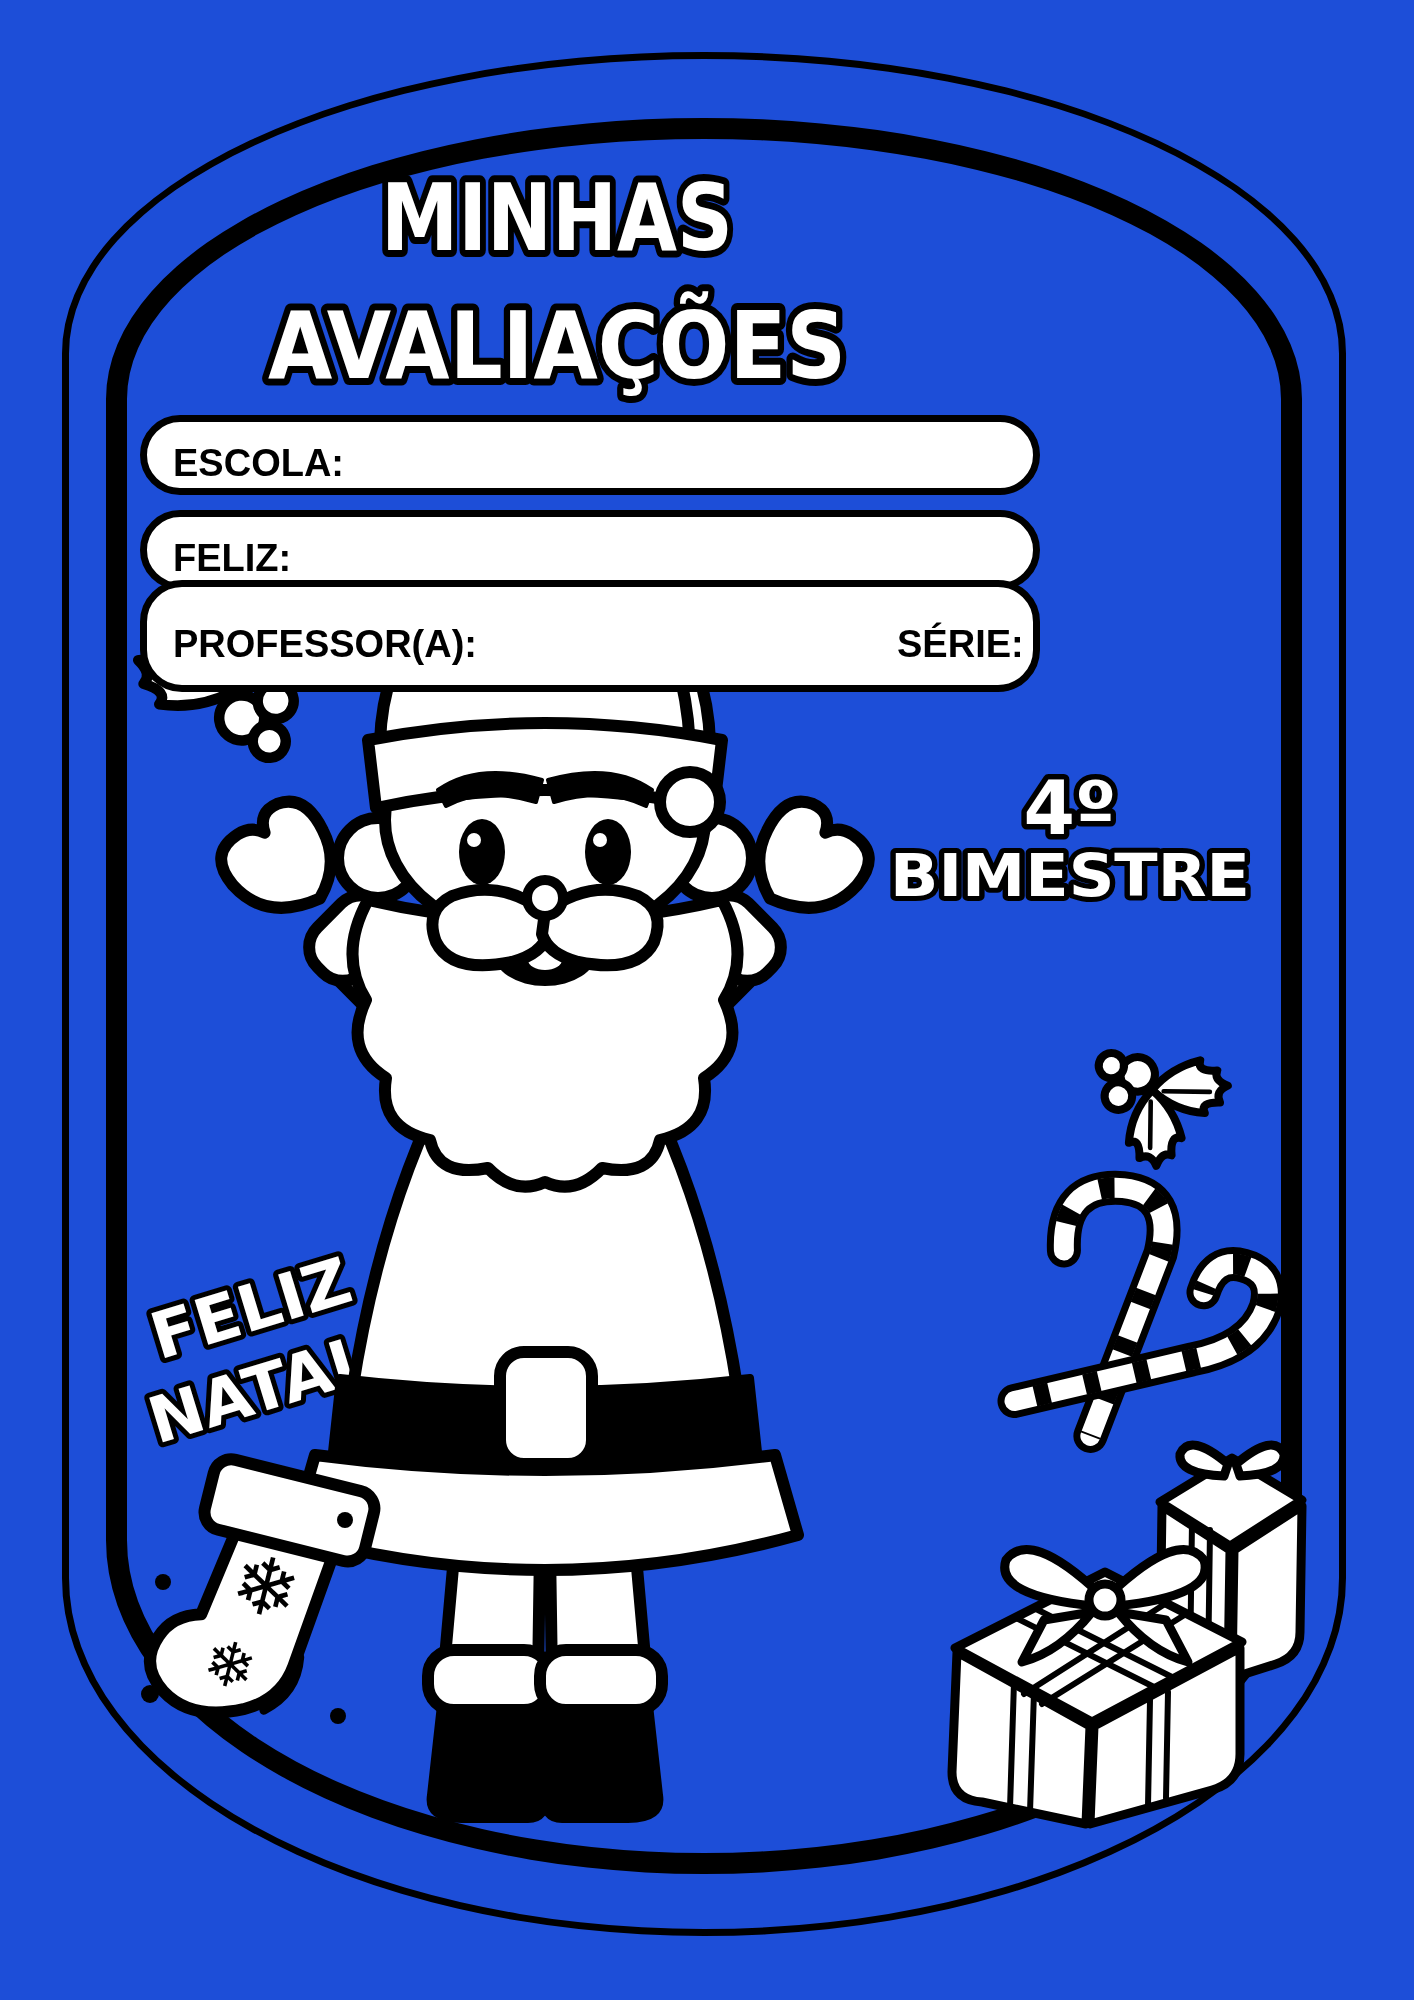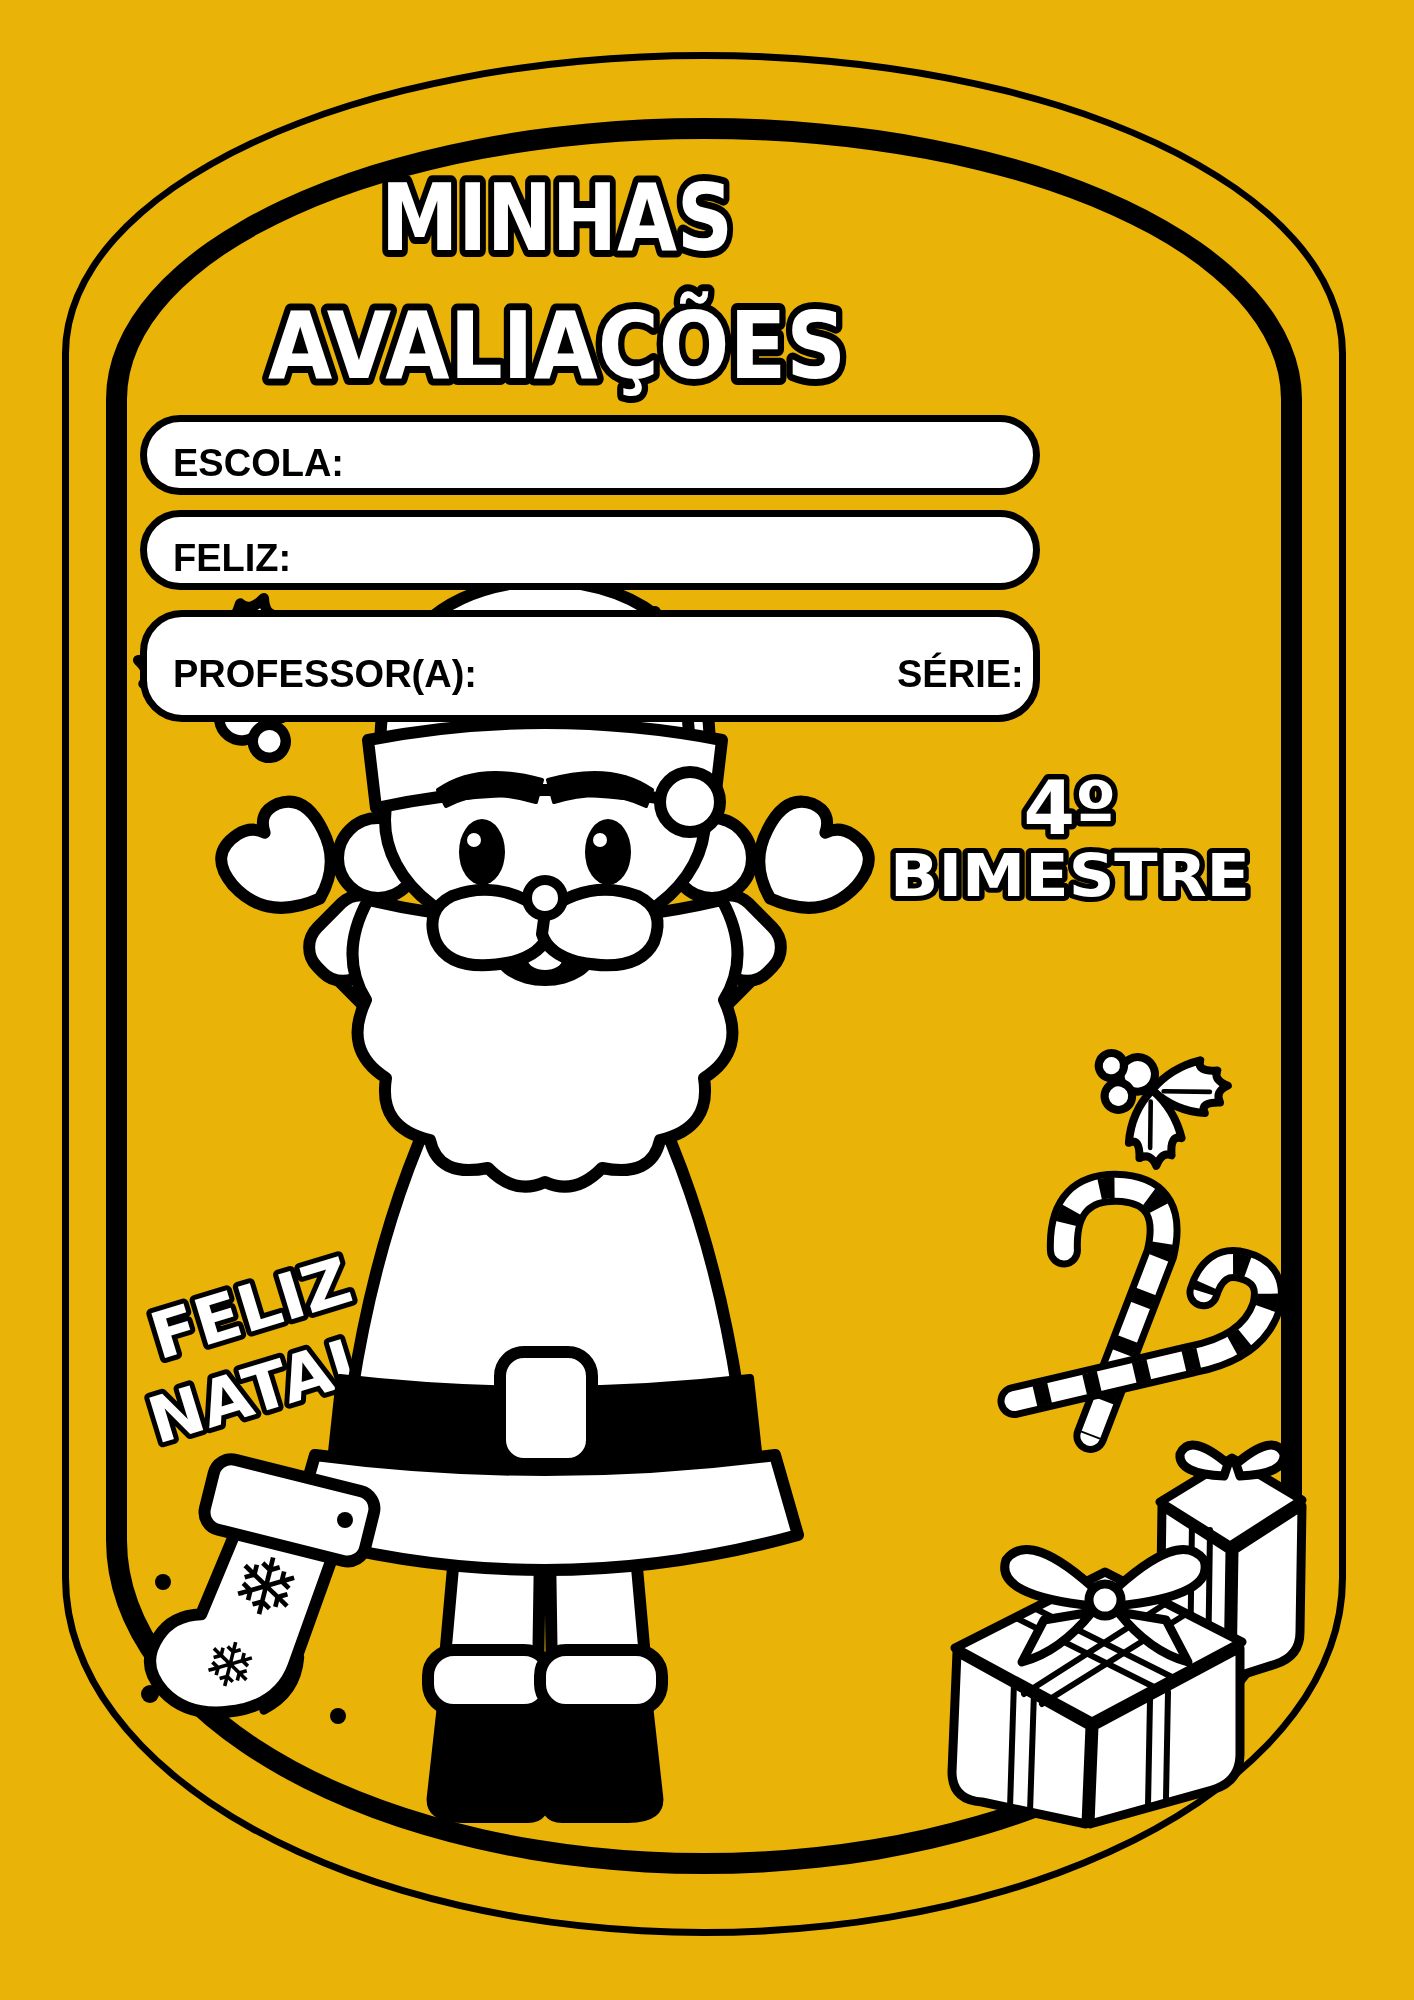--- a/index.html
+++ b/index.html
@@ -1,34 +1,34 @@
 <!DOCTYPE html>
 <html><head>
 <meta charset="utf-8">
 <style>
   html,body{margin:0;padding:0;background:#fff;}
-  .page{position:relative;width:1414px;height:2000px;background:#eab308;overflow:hidden;
+  .page{position:relative;width:1414px;height:2000px;background:#1d4ed8;overflow:hidden;
         font-family:"Liberation Sans",sans-serif;}
   .frame-outer{position:absolute;left:62px;top:52px;width:1284px;height:1884px;
         box-sizing:border-box;border:7px solid #000;
         border-radius:50% 50% 50% 50% / 16% 16% 19% 19%;}
   .frame-inner{position:absolute;left:106px;top:118px;width:1196px;height:1756px;
         box-sizing:border-box;border:21px solid #000;
         border-radius:50% 50% 50% 50% / 16% 16% 19% 19%;}
   .art{position:absolute;left:0;top:0;width:1414px;height:2000px;}
   .bubble{font-family:"DejaVu Sans",sans-serif;font-weight:bold;fill:#fff;stroke:#000;
         paint-order:stroke;stroke-linejoin:round;stroke-linecap:round;}
   .fields{position:absolute;left:140px;top:0;width:900px;}
   .field-box{position:absolute;left:0;width:900px;box-sizing:border-box;
         border:7px solid #000;border-radius:42px;background:#fff;
         display:flex;align-items:center;padding:0 26px;}
   .field-label{font-weight:bold;font-size:38px;color:#000;letter-spacing:0px;white-space:nowrap;margin-top:16px;}
   .row-escola{top:415px;height:80px;}
   .row-nome{top:510px;height:80px;}
-  .row-prof{top:610px;height:112px;}
+  .row-prof{top:580px;height:112px;}
   .grade-label{position:absolute;left:750px;}
 </style>
 </head>
 <body>
 
 <div class="page">
 
   <div class="frame-outer"></div>
   <div class="frame-inner"></div>
 

